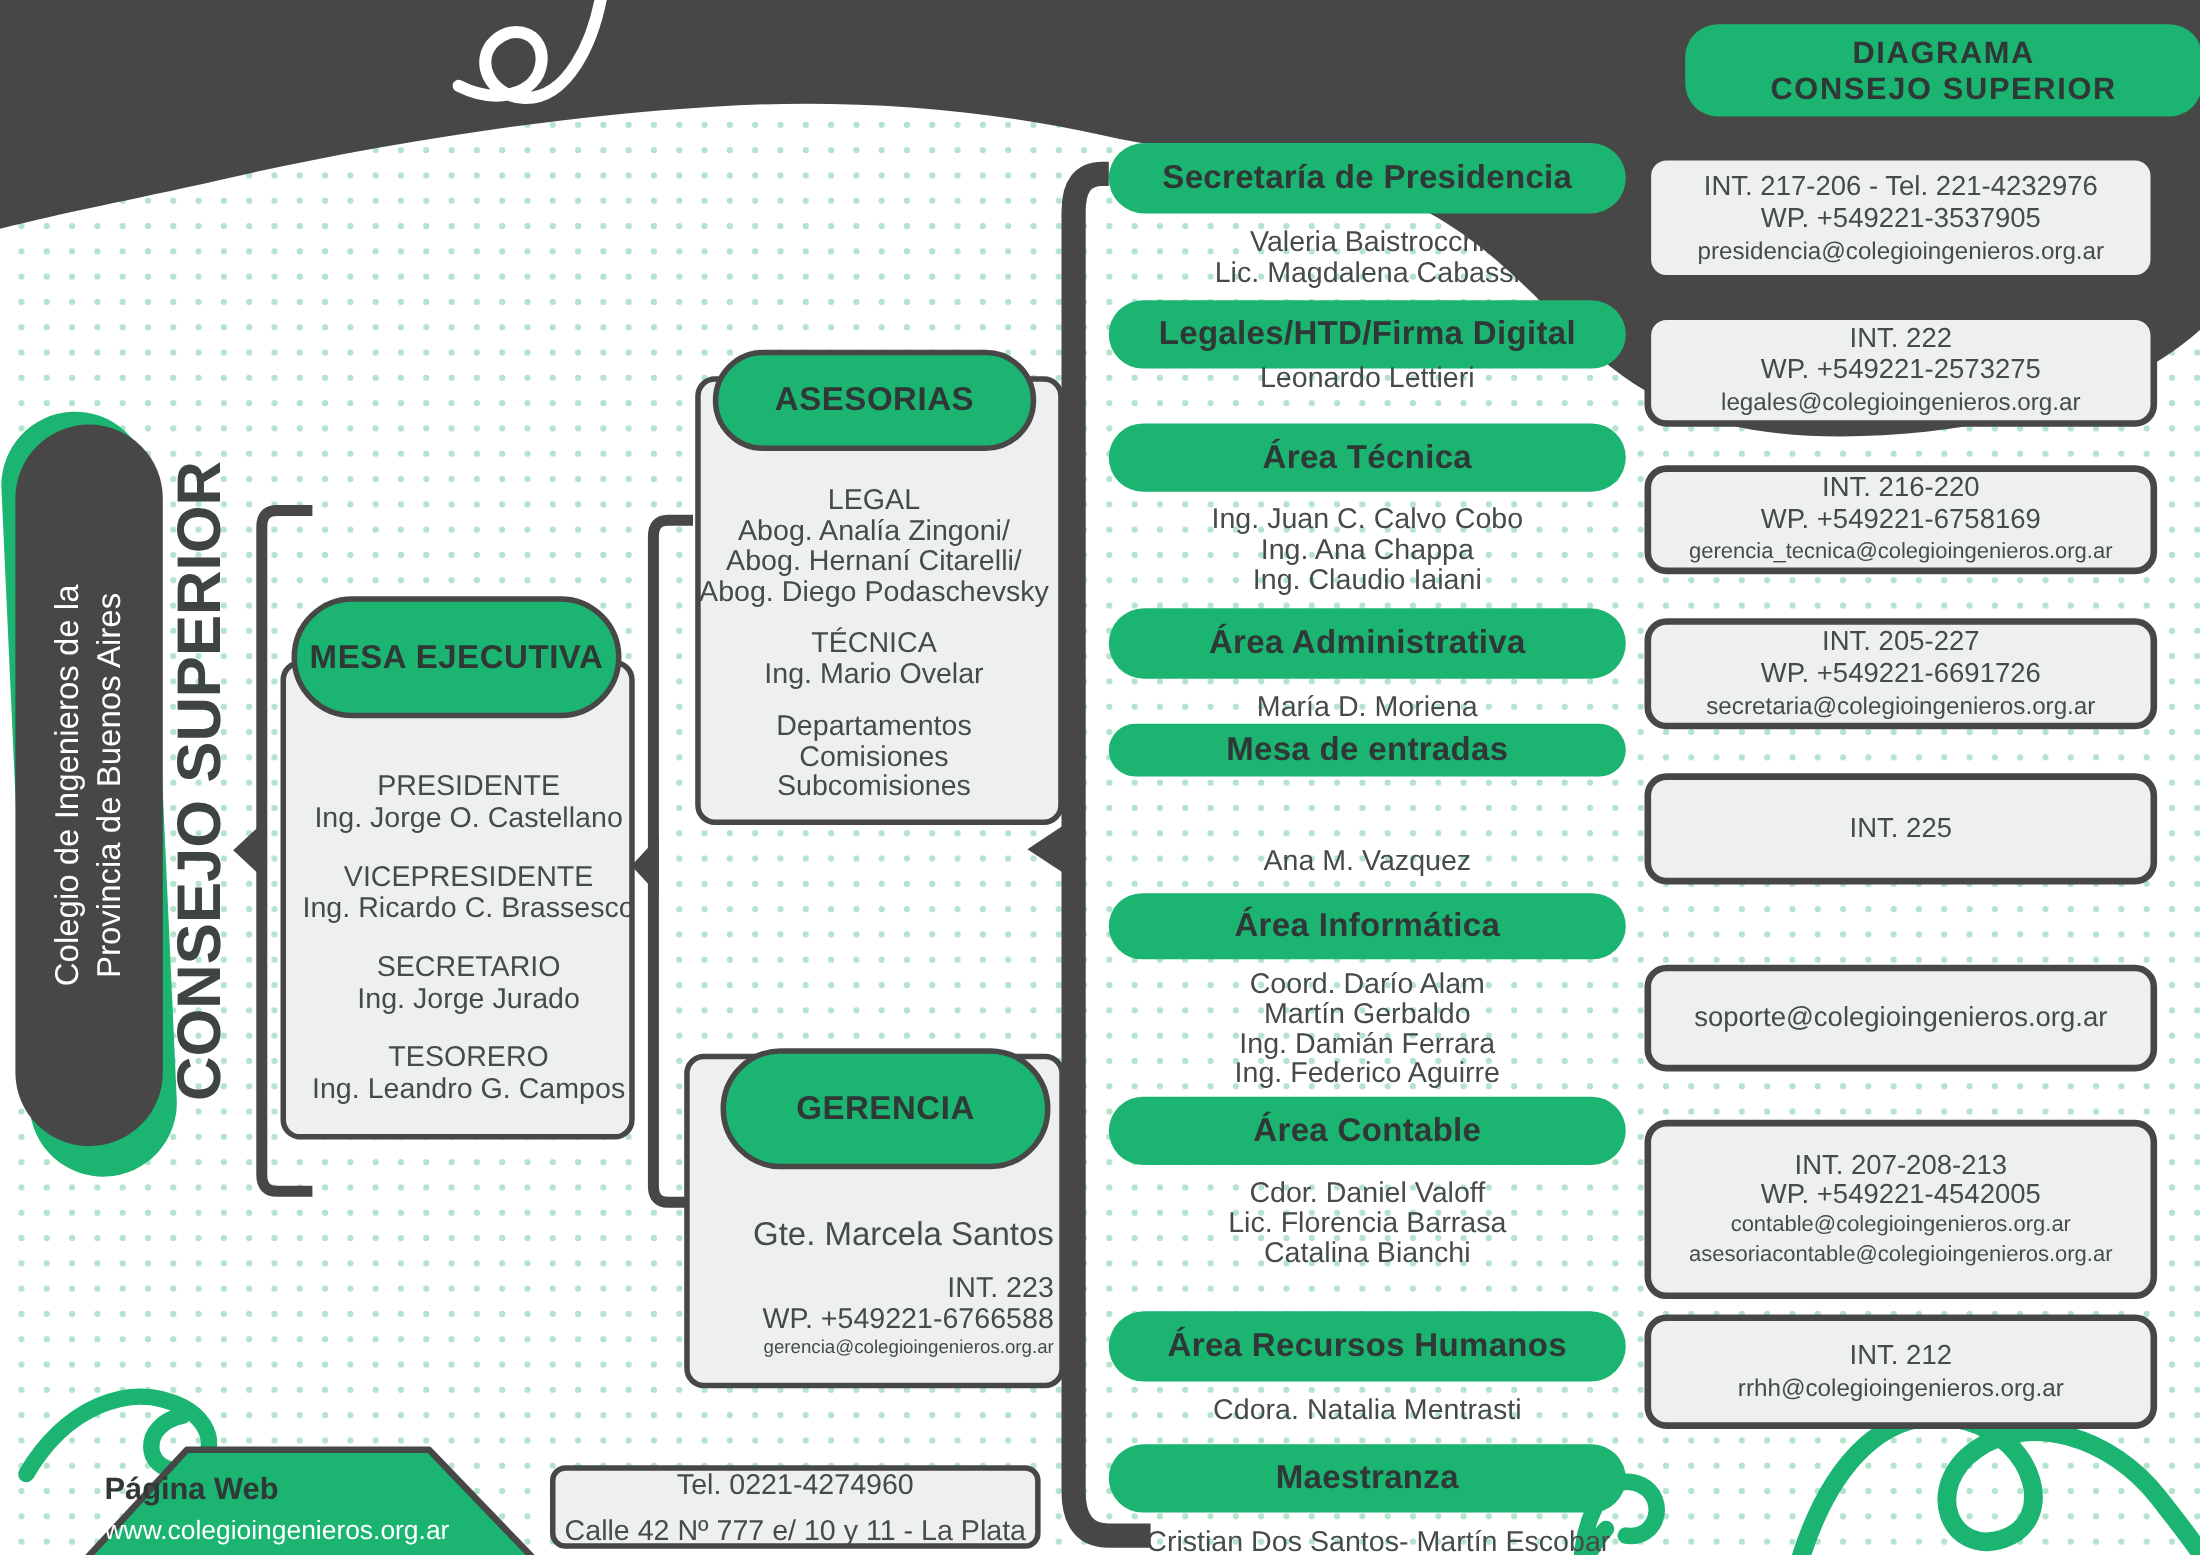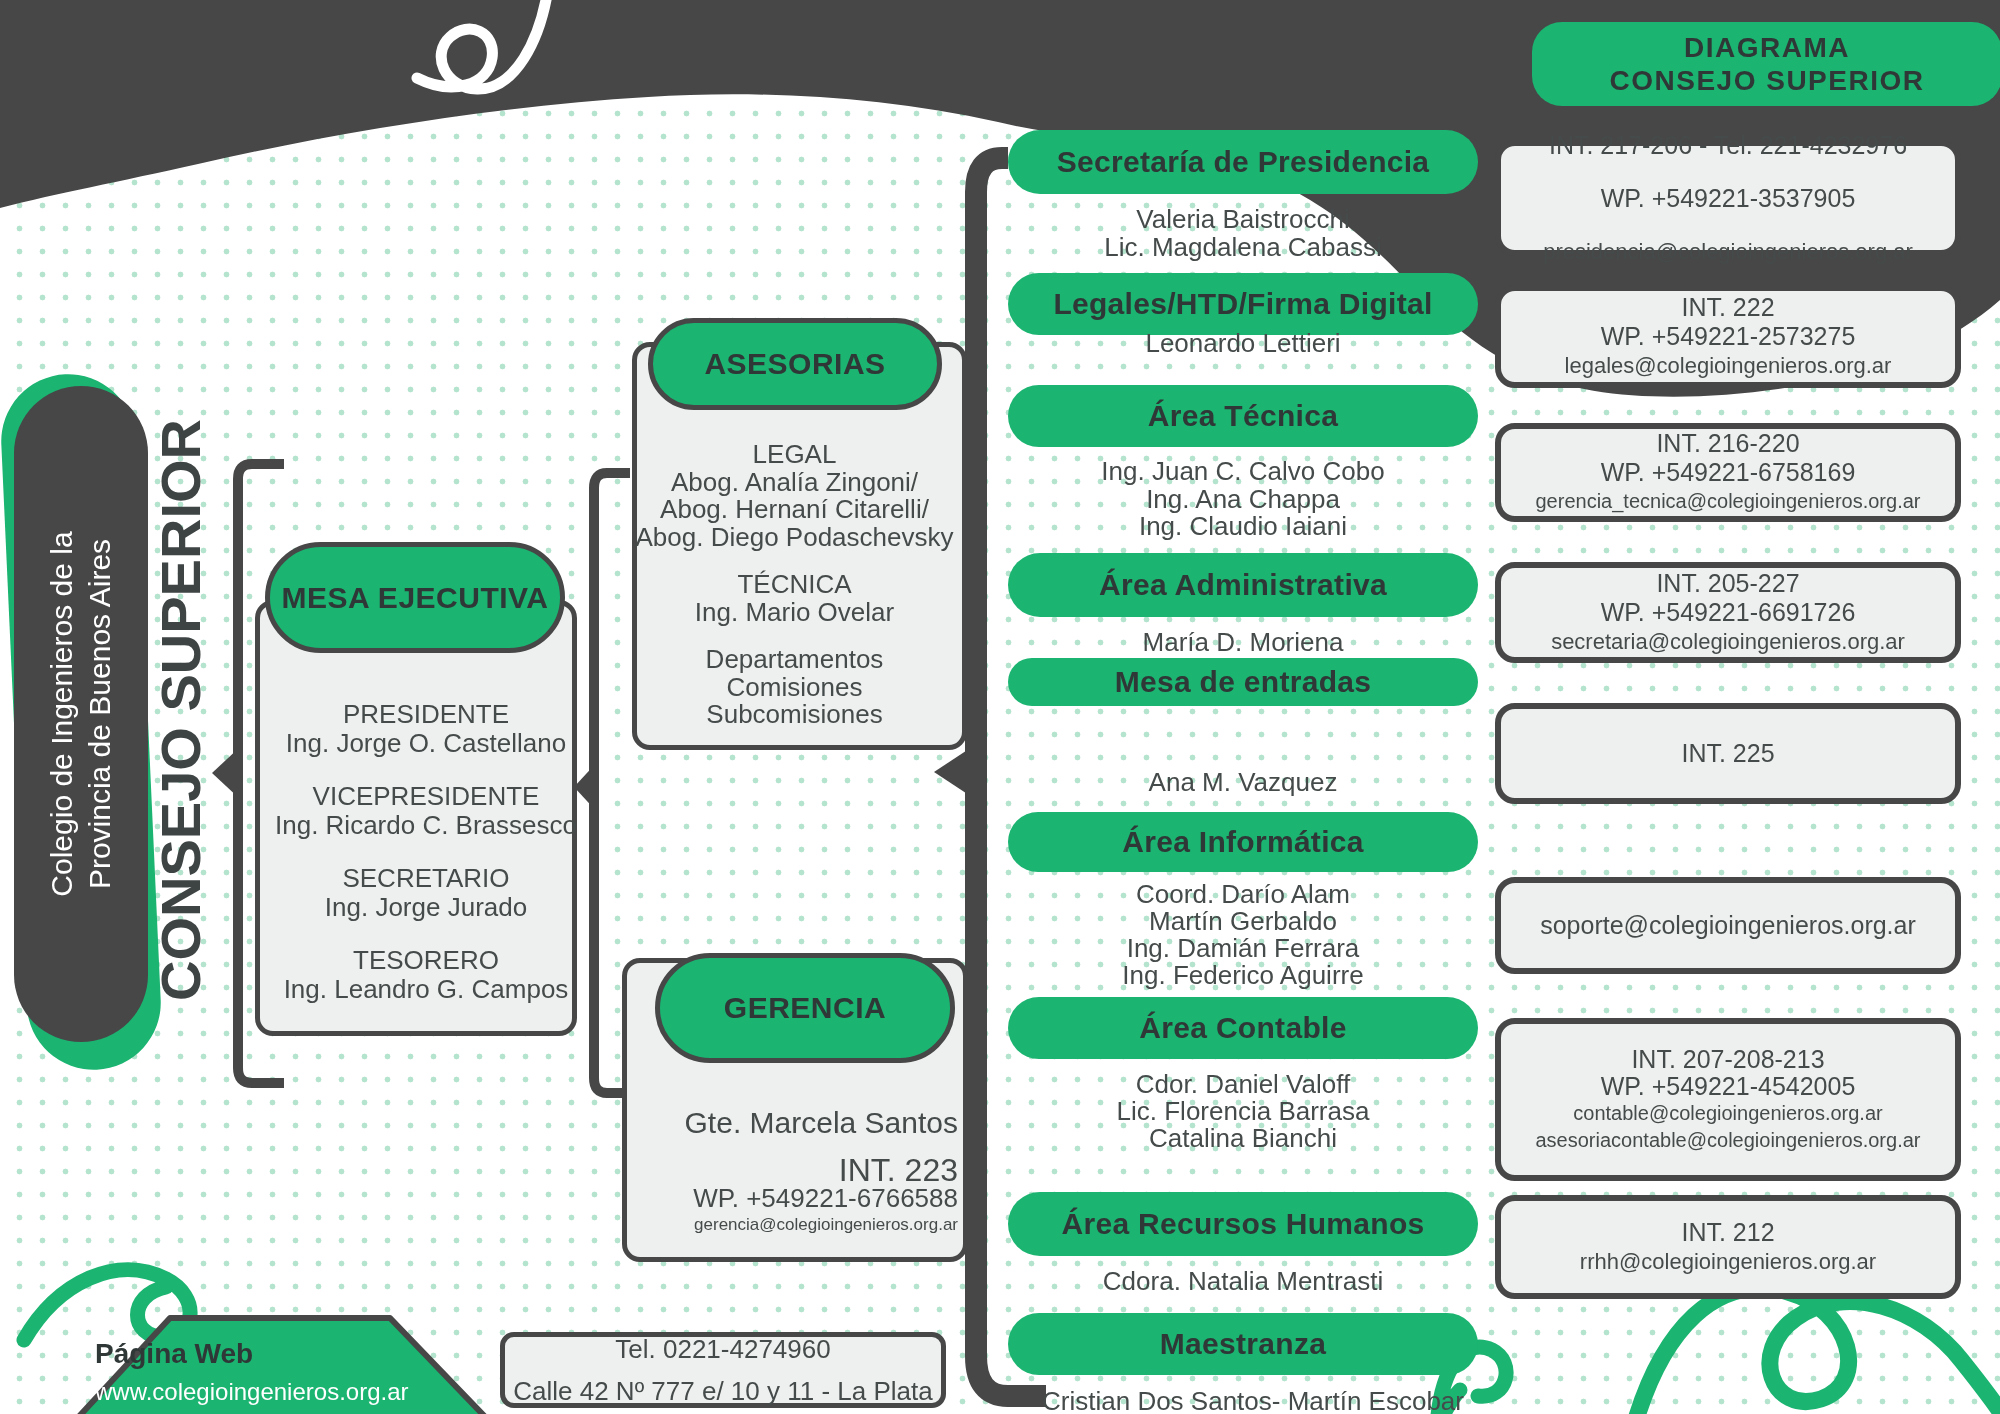--- a/index.html
+++ b/index.html
@@ -135,21 +135,21 @@
     <div>Subcomisiones</div>
   </div>
 </div>
 
 <div class="panel" style="left:622px;top:958px;width:336px;height:294px;"></div>
 <div class="bubble" style="left:655px;top:953px;width:300px;height:110px;box-sizing:border-box;">
   <span>GERENCIA</span>
 </div>
 <div class="abs z2" style="left:622px;top:1106px;width:336px;text-align:right;">
   <div style="font-size:30px;margin-bottom:16px;">Gte. Marcela Santos</div>
-  <div style="font-size:32px;line-height:28px;">INT. 223</div>
+  <div style="font-size:26px;line-height:28px;">INT. 223</div>
   <div style="font-size:26px;line-height:28px;">WP. +549221-6766588</div>
   <div style="font-size:17px;line-height:26px;">gerencia@colegioingenieros.org.ar</div>
 </div>
 
 <div class="pill" style="top:130px;height:64px;">
     <span>Secretaría de Presidencia</span>
   </div>
 <div class="names" style="top:206px;">
   <div>Valeria Baistrocchi</div>
   <div>Lic. Magdalena Cabassi</div>
@@ -212,21 +212,21 @@
   <div>Cdora. Natalia Mentrasti</div>
 </div>
 
 <div class="pill" style="top:1313px;height:62px;">
     <span>Maestranza</span>
   </div>
 <div class="names" style="top:1388px;left:1030px;width:446px;">
   <div>Cristian Dos Santos- Martín Escobar</div>
 </div>
 
-<div class="cbox" style="top:140px;height:116px;gap:24px;">
+<div class="cbox" style="top:140px;height:116px;">
   <div>INT. 217-206 - Tel. 221-4232976</div>
   <div>WP. +549221-3537905</div>
   <div class="email">presidencia@colegioingenieros.org.ar</div>
 </div>
 <div class="cbox" style="top:285px;height:103px;">
   <div>INT. 222</div>
   <div>WP. +549221-2573275</div>
   <div class="email">legales@colegioingenieros.org.ar</div>
 </div>
 <div class="cbox" style="top:423px;height:99px;">

